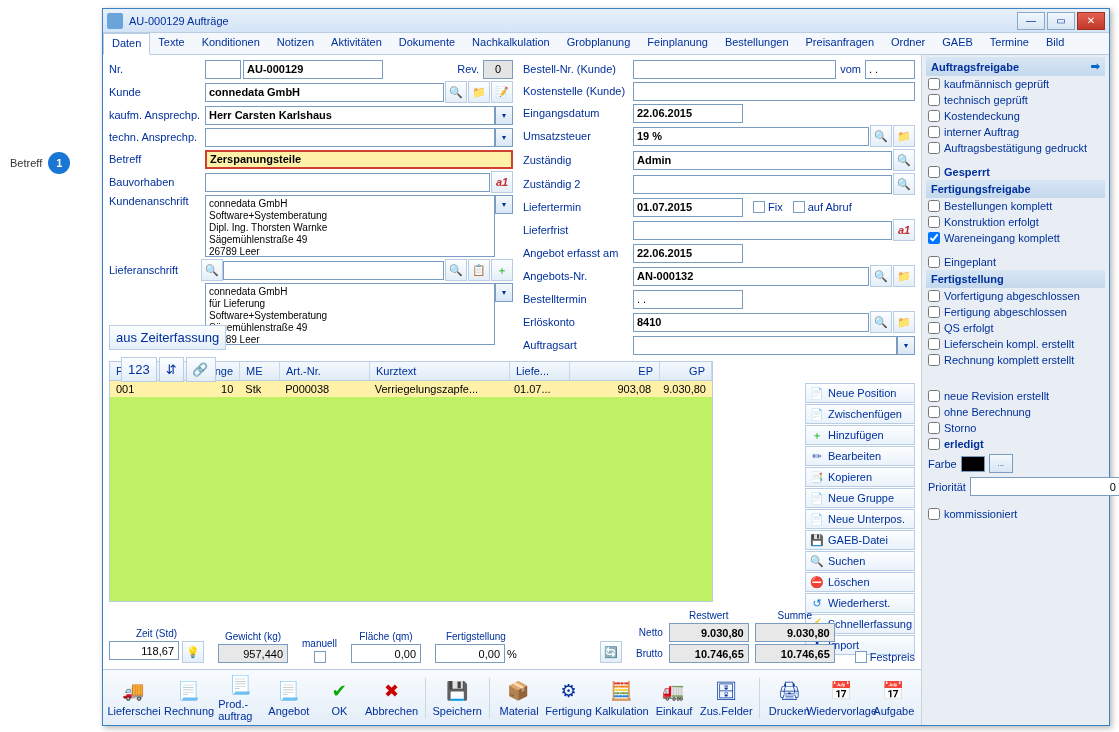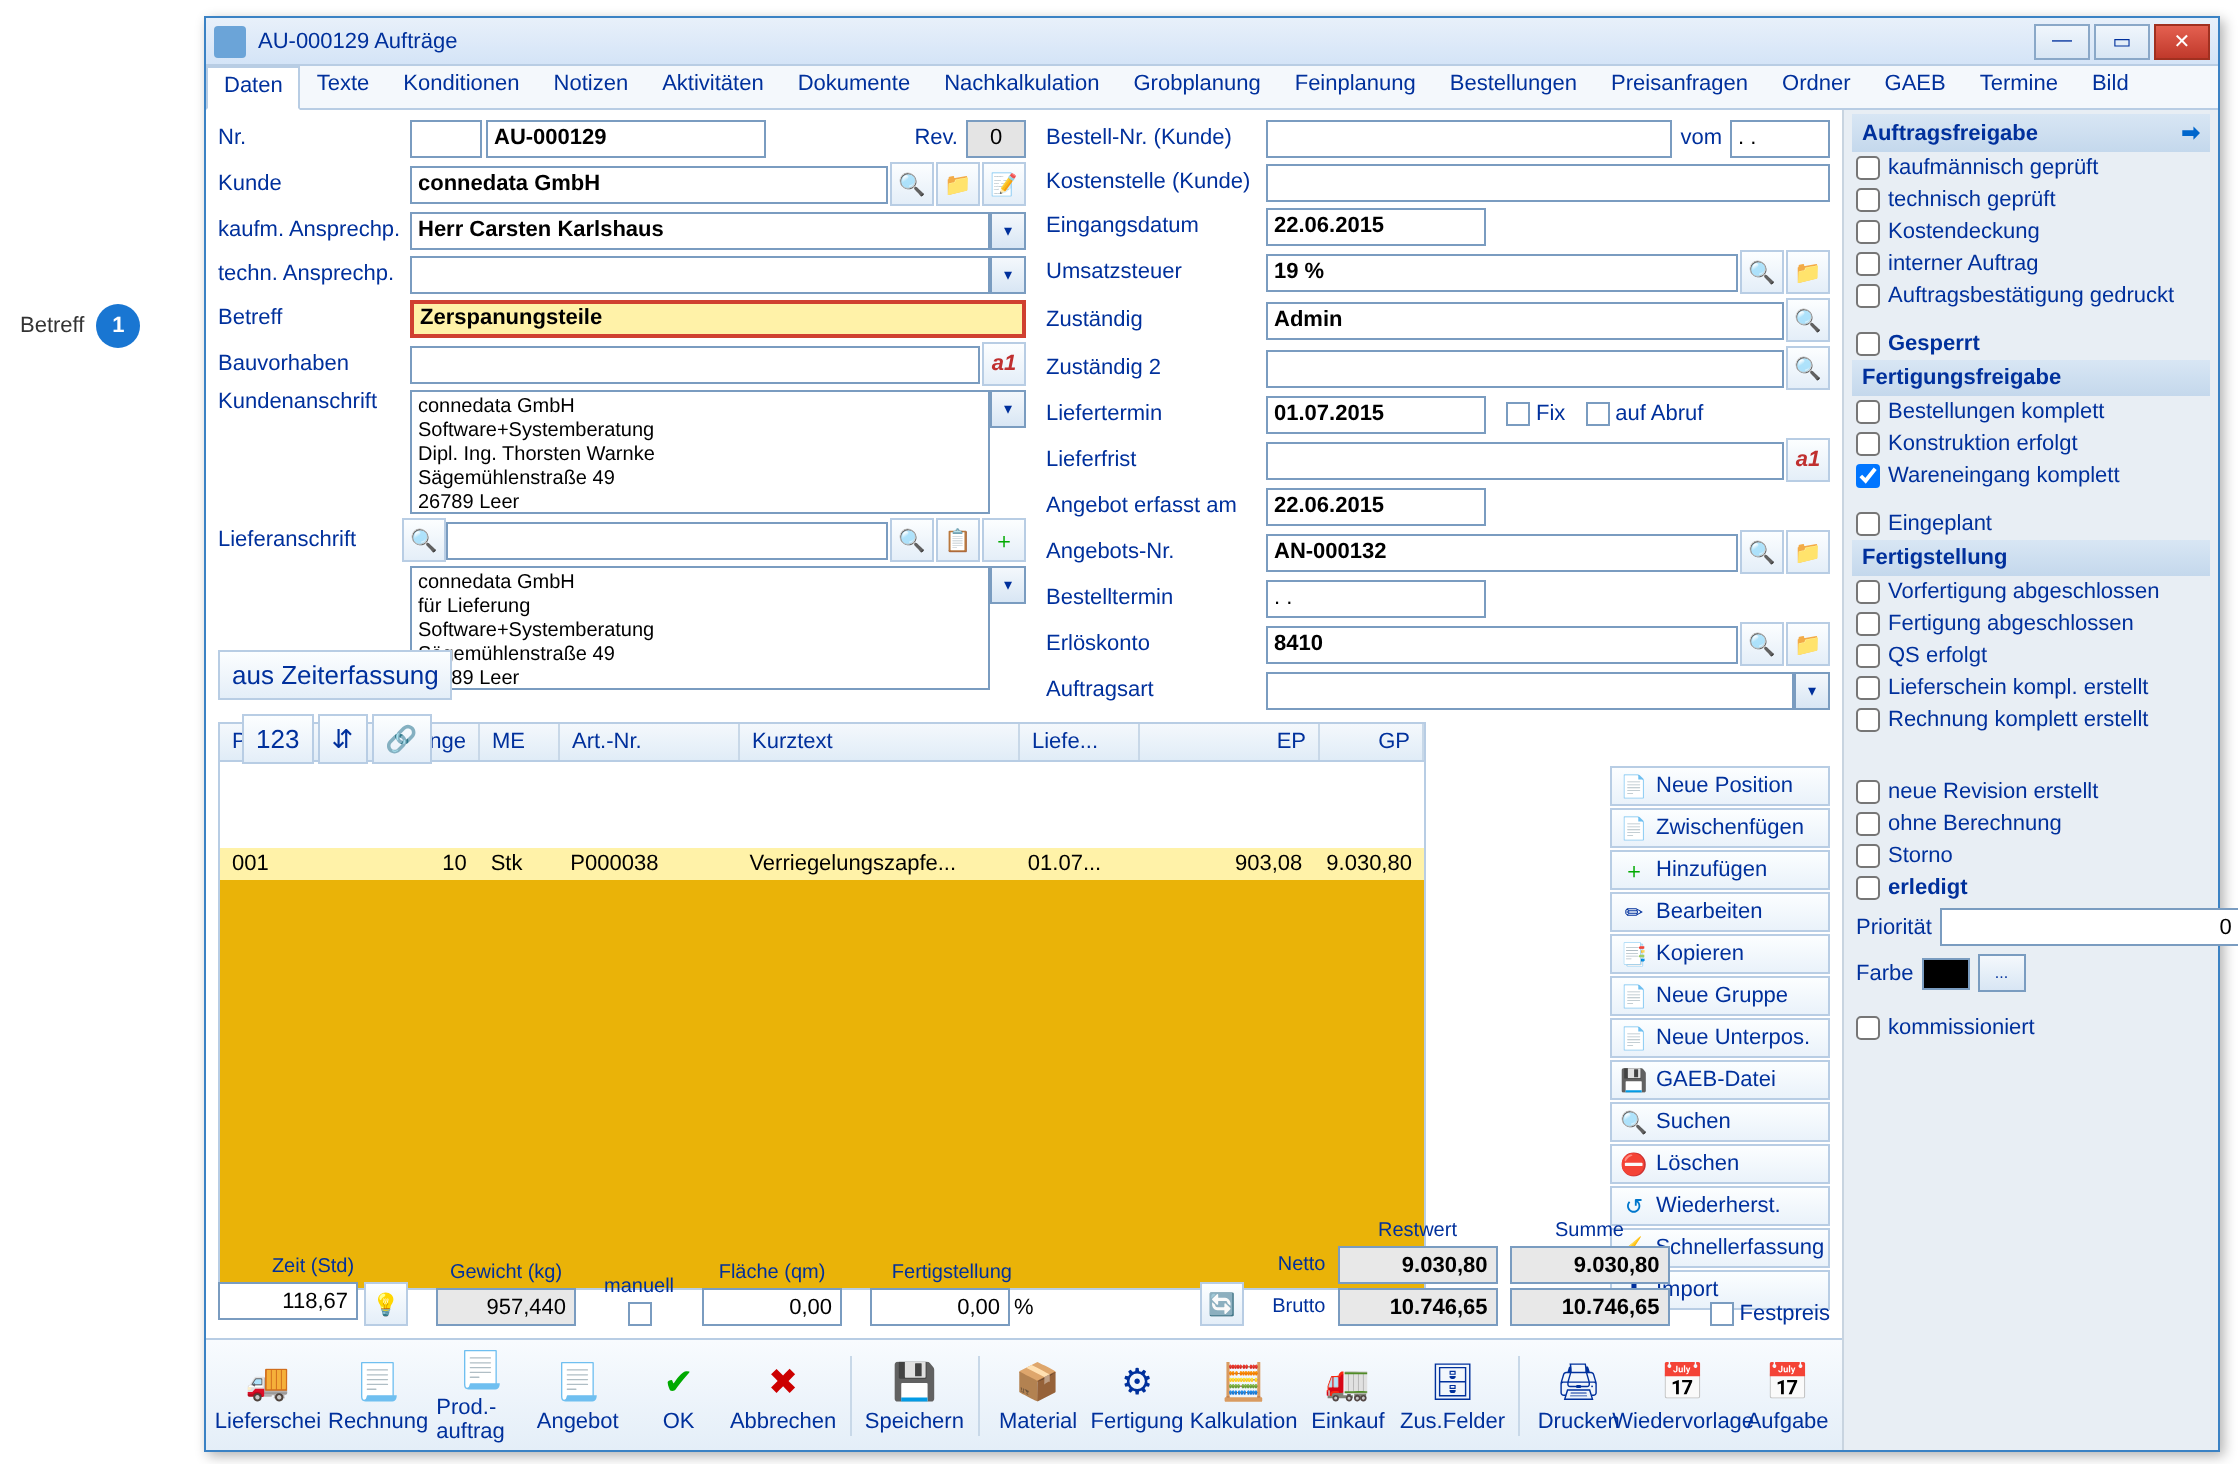--- a/index.html
+++ b/index.html
@@ -29,21 +29,21 @@
 .sel-btn { width: 18px; height: 19px; border: 1px solid #7a9cc0; background: linear-gradient(#f4f8fc,#d8e6f4); display: inline-flex; align-items: center; justify-content: center; font-size: 8px; color: #00309c; cursor: pointer; }
 .icon-btn { width: 22px; height: 22px; border: 1px solid #b8cde4; background: linear-gradient(#fcfeff,#e4eef8); display: inline-flex; align-items: center; justify-content: center; cursor: pointer; margin-left: 1px; }
 .cols { display: flex; gap: 10px; }
 .col { flex: 1; }
 .textarea { border: 1px solid #7a9cc0; background: #fff; padding: 2px 3px; font-size: 10px; line-height: 12px; white-space: pre-line; }
 .small-toolbar { display: flex; gap: 2px; margin: 2px 0; }
 .tb-btn { border: 1px solid #b8cde4; background: linear-gradient(#fcfeff,#e4eef8); padding: 4px 6px; color: #00309c; cursor: pointer; font-size: 13px; }
 .grid { border: 1px solid #b8cde4; }
 .grid-head { display: flex; background: linear-gradient(#f4f8fc,#e0ecf7); border-bottom: 1px solid #b8cde4; }
 .grid-head > div { padding: 3px 6px; border-right: 1px solid #c8d8e8; color: #00309c; }
-.grid-body { background: #eab308; height: 220px; margin-top: 43px; }
+.grid-body { background: #bef264; height: 220px; }
 .grid-row { display: flex; background: #fff2a8; }
 .grid-row > div { padding: 2px 6px; }
 .grid-side { position: absolute; right: 6px; top: 328px; width: 110px; }
 .gs-item { display: flex; align-items: center; gap: 4px; border: 1px solid #b8cde4; background: linear-gradient(#fcfeff,#eaf2fa); padding: 2px 4px; margin-bottom: 1px; color: #00309c; cursor: pointer; font-size: 10px; }
 .gs-icon { width: 14px; height: 14px; display: inline-flex; align-items: center; justify-content: center; font-size: 11px; }
 .summary { display: flex; gap: 14px; align-items: flex-end; margin-top: 6px; }
 .sum-col { display: flex; flex-direction: column; align-items: center; gap: 2px; }
 .sum-lbl { color: #00309c; font-size: 10px; }
 .sum-inp { border: 1px solid #7a9cc0; height: 19px; width: 70px; text-align: right; padding: 1px 4px; background: #fff; }
 .sum-inp.ro { background: #e8e8e8; }
@@ -529,28 +529,28 @@
         </label>
       <label class="side-chk">
           <input type="checkbox" style="">
           <span>Storno</span>
         </label>
       <label class="side-chk bold">
           <input type="checkbox" style="">
           <span>erledigt</span>
         </label>
       <div class="side-row">
-        <span>Priorität</span>
-        <input class="inp" value="0" style="">
-      </div>
-      <div class="side-row">
         <span>Farbe</span>
         <div class="color-sw"></div>
         <button class="sel-btn" style="width:24px">...</button>
       </div>
+      <div class="side-row">
+        <span>Priorität</span>
+        <input class="inp" value="0" style="">
+      </div>
       <div style="height:8px"></div>
       <label class="side-chk">
           <input type="checkbox" style="">
           <span>kommissioniert</span>
         </label>
     </div>
   </div>
 </div>
 
 </body></html>

